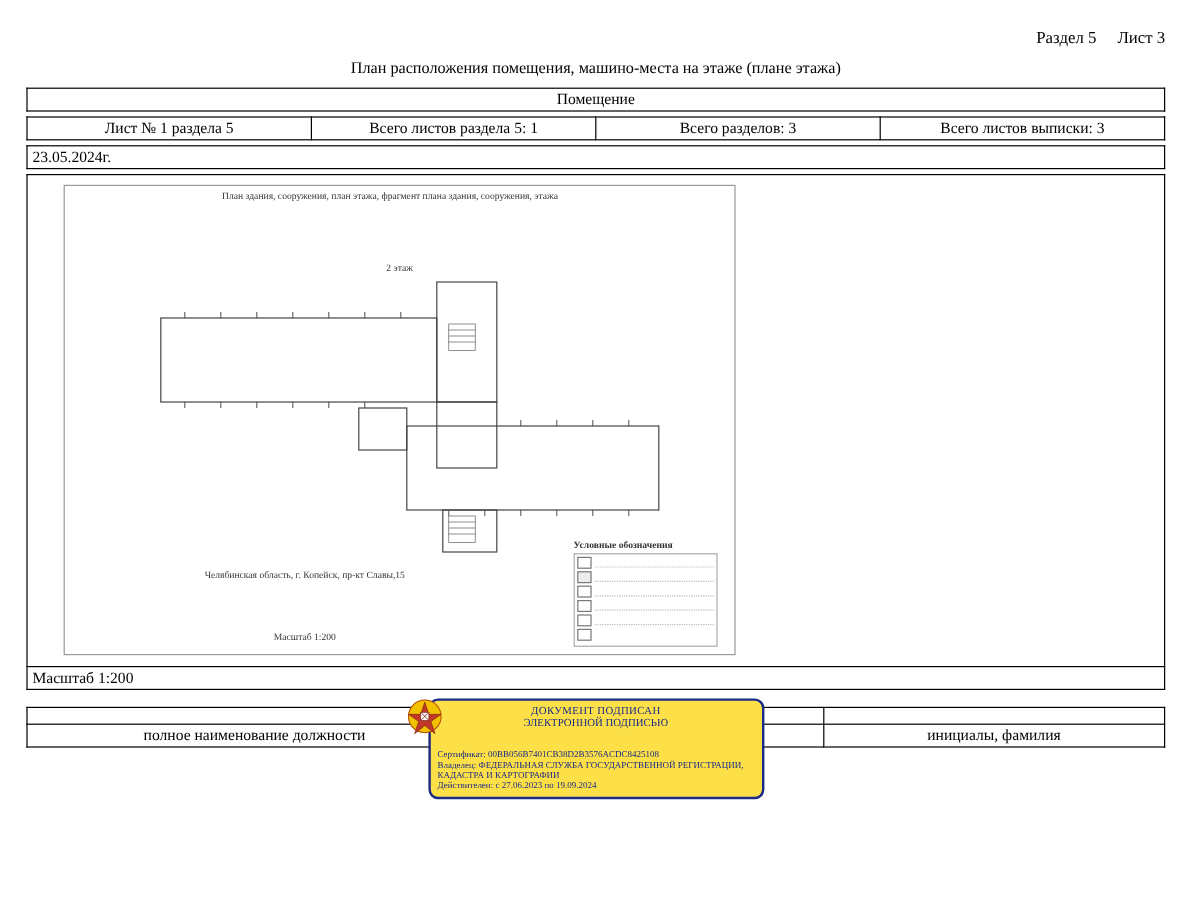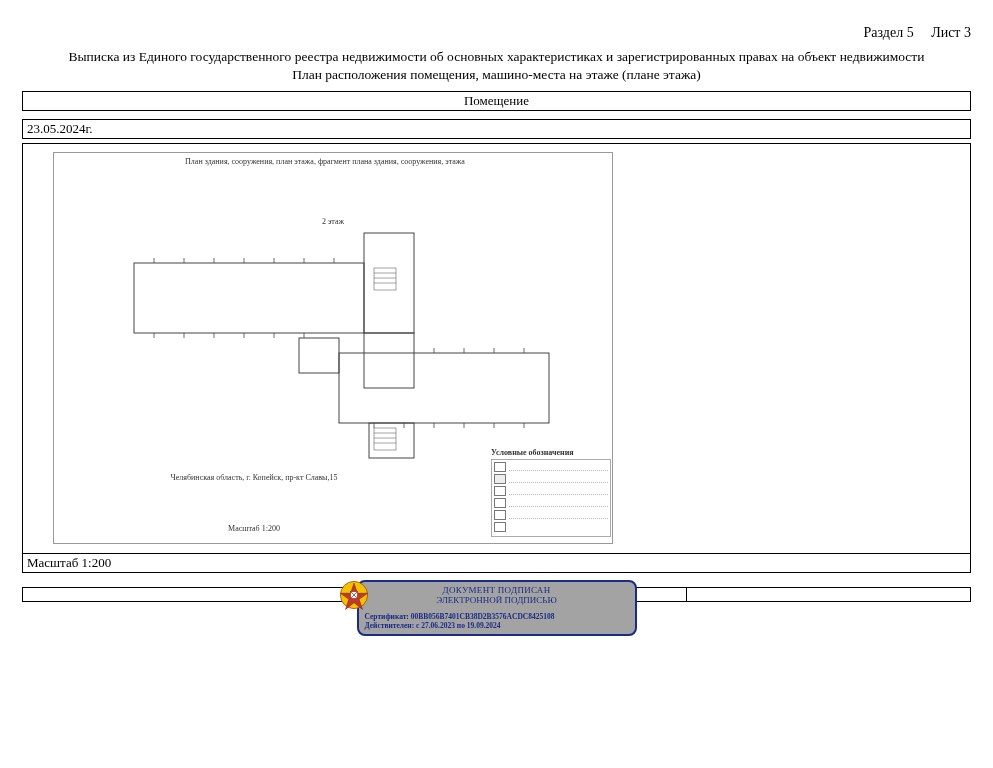--- a/index.html
+++ b/index.html
@@ -81,21 +81,21 @@
   }
   .scale-sm {
     position: absolute;
     bottom: 10px;
     left: 0; width: 400px;
     text-align: center;
     font-size: 8px;
   }
   .legend {
     position: absolute;
-    right: 1px;
+    right: 14px;
     bottom: 6px;
     width: 120px;
     font-size: 7px;
   }
   .legend-title { font-weight: bold; font-size:8px; margin-bottom:2px;}
   .legend-box {
     border: 1px solid #aaa;
     padding: 2px;
   }
   .legend-row { display:flex; align-items:center; margin-bottom:2px; gap:3px;}
@@ -107,59 +107,68 @@
   }
   .scale-cell { font-size:13px; }
   .footer-wrap { position: relative; margin-top: 14px; }
   .sign-box {
     position: absolute;
     left: 50%; top: -7px;
     transform: translateX(-50%);
     width: 280px;
     border: 2px solid #1a2a88;
     border-radius: 8px;
-    background: #a3a3a3;
+    background: #fde047;
     padding: 3px 6px 4px 6px;
     font-size: 8px;
     color: #1a2a88;
     z-index: 5;
   }
   .sign-head1 { text-align:center; font-size:9px; letter-spacing: .3px;}
-  .sign-head2 { text-align:center; font-size:9px; margin-bottom:8px;}
-  .sign-line { font-size:7.5px; line-height:1.15; color:#1a2a88;font-weight:bold;}
+  .sign-head2 { text-align:center; font-size:9px; margin-bottom:18px;}
+  .sign-line { font-size:7.5px; line-height:1.15; color:#1a2a88;}
   .emblem {
     position:absolute;
     left:-22px; top:-4px;
     width:34px; height:34px;
   }
 </style>
 </head>
 <body>
 
 <div class="page">
 
   <div class="top-right">
     <span>Раздел 5</span>
     &nbsp;&nbsp;&nbsp;
     <span>Лист 3</span>
   </div>
 
-  <div class="title-main">Выписка из Единого государственного реестра недвижимости об основных характеристиках и зарегистрированных правах на объект недвижимости</div>
   <div class="title-sub">План расположения помещения, машино-места на этаже (плане этажа)</div>
 
   <table>
     <tbody>
         <tr>
           <td>Помещение</td>
         </tr>
   </tbody>
     </table>
 
   <div style="height:4px;"></div>
 
+  <table>
+    <tbody>
+        <tr>
+      <td>Лист № 1 раздела 5</td>
+      <td>Всего листов раздела 5: 1</td>
+      <td>Всего разделов: 3</td>
+      <td>Всего листов выписки: 3</td>
+    </tr>
+  </tbody>
+    </table>
 
   <div style="height:4px;"></div>
 
   <table>
     <tbody>
         <tr>
           <td class="left">23.05.2024г.</td>
         </tr>
   </tbody>
     </table>
@@ -276,31 +285,37 @@
           <col style="width:40%">
           <col style="width:30%">
           <col style="width:30%">
         </colgroup>
       <tbody>
           <tr>
             <td style="height:14px;"></td>
             <td></td>
             <td></td>
           </tr>
+      <tr>
+        <td>полное наименование должности</td>
+        <td></td>
+        <td>инициалы, фамилия</td>
+      </tr>
     </tbody>
       </table>
 
     <div class="sign-box">
       <svg class="emblem" viewBox="0 0 40 40">
         <circle cx="20" cy="20" r="16" fill="#f2c200" stroke="#b04a00" stroke-width="1"></circle>
         <path d="M20 6 L24 18 L36 18 L26 25 L30 37 L20 29 L10 37 L14 25 L4 18 L16 18 Z" fill="#c0392b" stroke="#7a1a10" stroke-width="0.6"></path>
         <rect x="16" y="16" width="8" height="8" fill="#fff" stroke="#7a1a10" stroke-width="0.6"></rect>
         <line x1="16" y1="16" x2="24" y2="24" stroke="#7a1a10" stroke-width="0.8"></line>
         <line x1="24" y1="16" x2="16" y2="24" stroke="#7a1a10" stroke-width="0.8"></line>
       </svg>
       <div class="sign-head1">ДОКУМЕНТ ПОДПИСАН</div>
       <div class="sign-head2">ЭЛЕКТРОННОЙ ПОДПИСЬЮ</div>
       <div class="sign-line">Сертификат: 00BB056B7401CB38D2B3576ACDC8425108</div>
+      <div class="sign-line">Владелец: ФЕДЕРАЛЬНАЯ СЛУЖБА ГОСУДАРСТВЕННОЙ РЕГИСТРАЦИИ, КАДАСТРА И КАРТОГРАФИИ</div>
       <div class="sign-line">Действителен: с 27.06.2023 по 19.09.2024</div>
     </div>
   </div>
 
 </div>
 
 </body></html>

